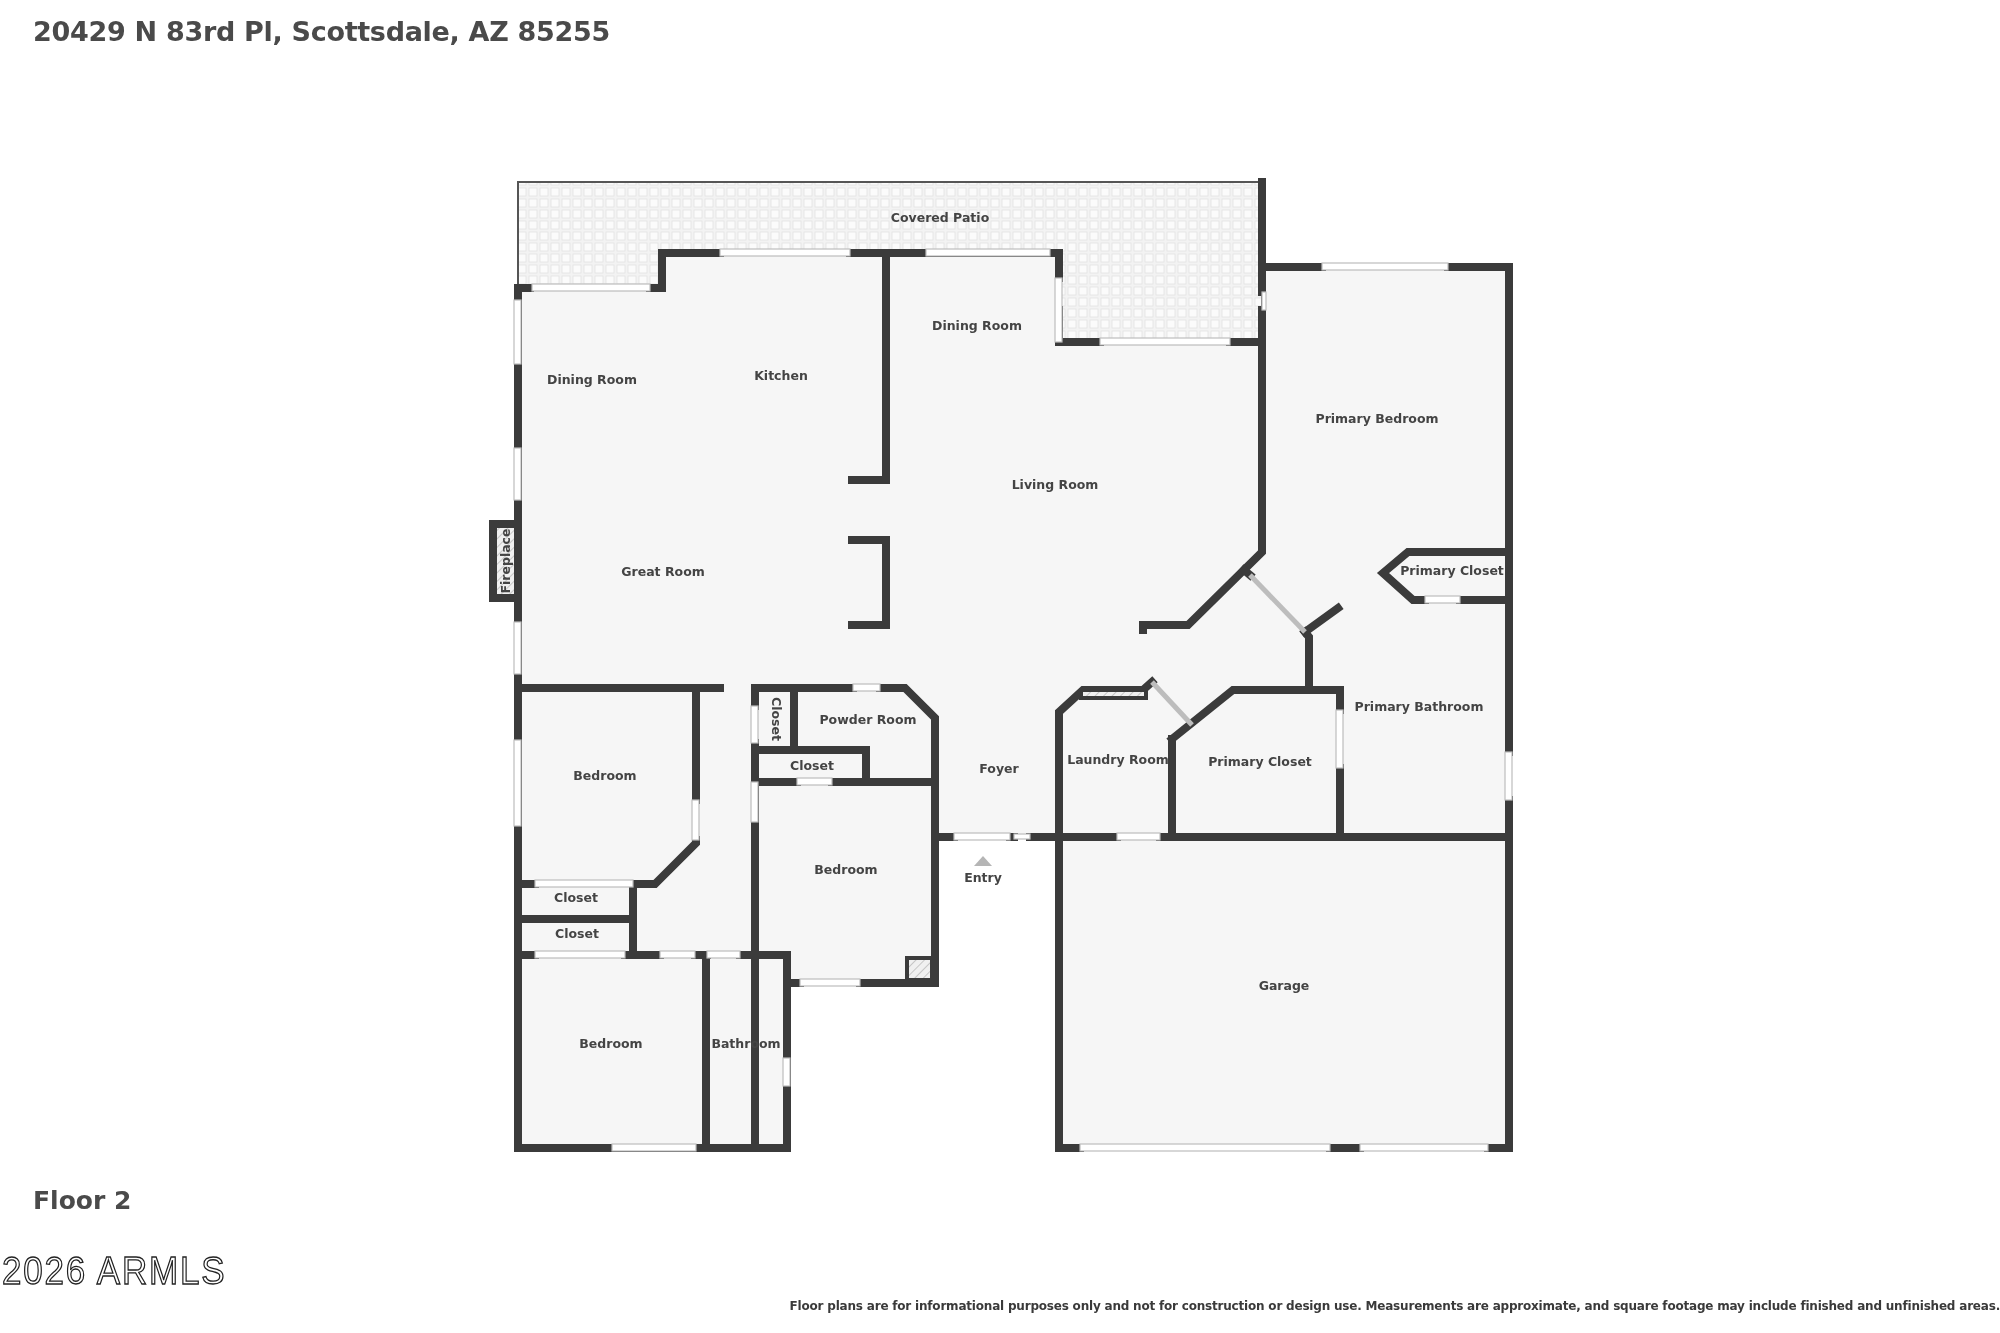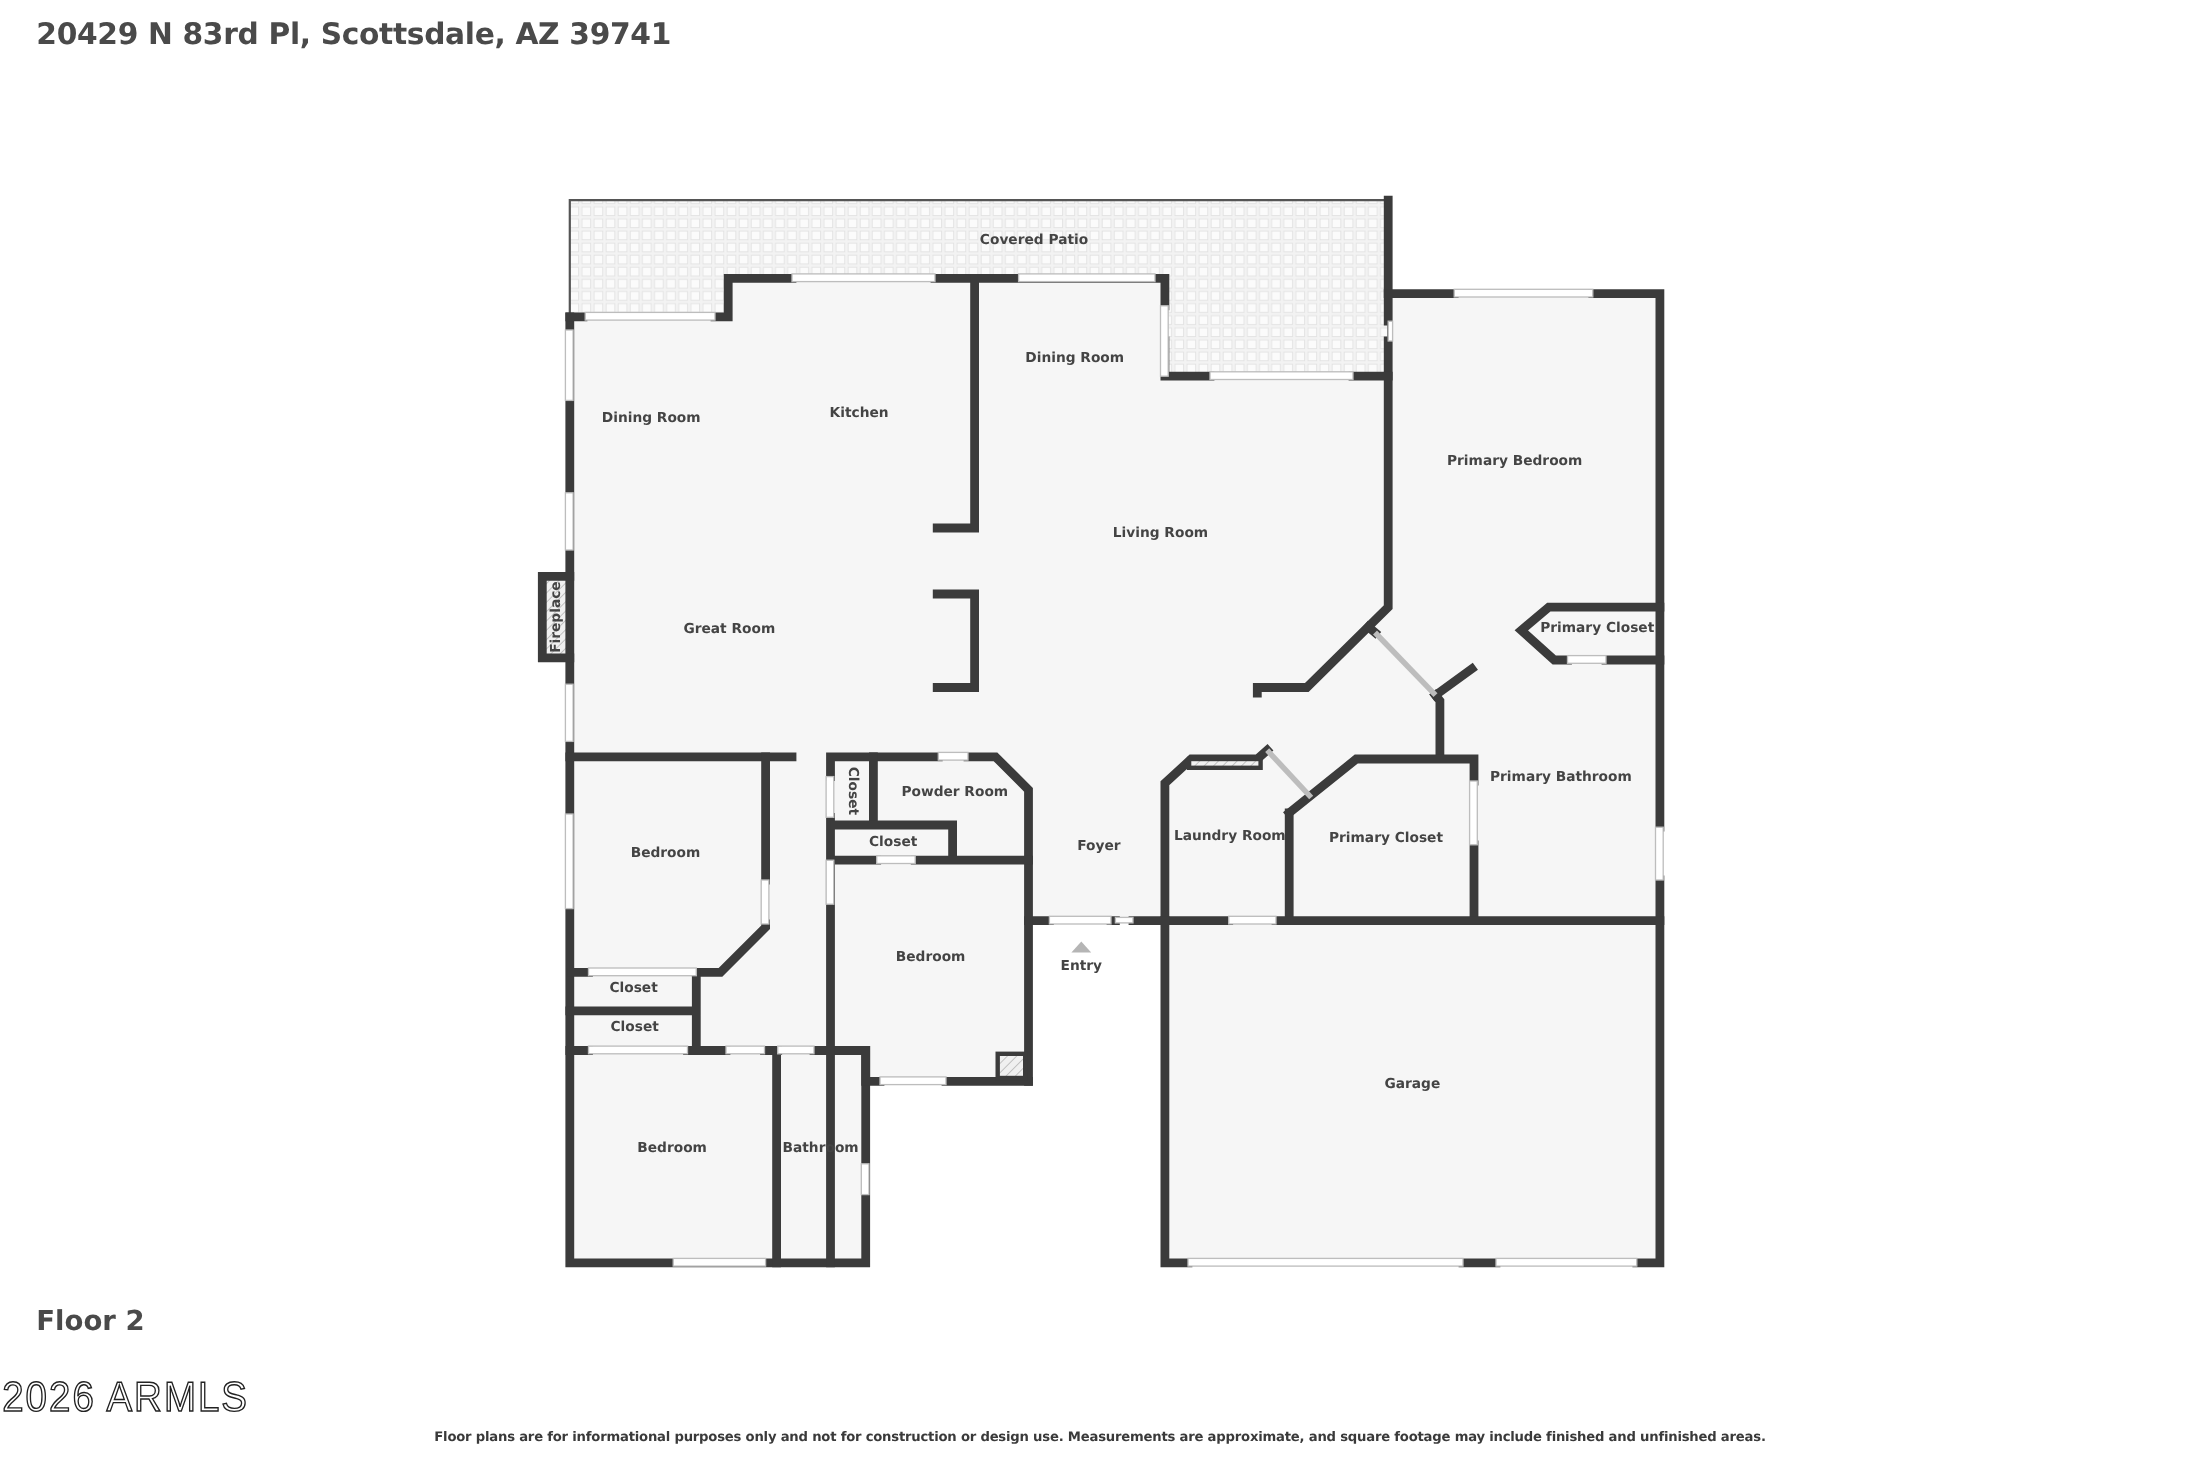--- a/index.html
+++ b/index.html
@@ -1,27 +1,27 @@
 <!DOCTYPE html>
 <html><head>
 <meta charset="utf-8">
 <style>
   html, body { margin:0; padding:0; background:#ffffff; }
   body { width:2000px; height:1333px; position:relative; overflow:hidden; font-family:"DejaVu Sans", "Liberation Sans", sans-serif; }
   .title { position:absolute; left:33px; top:16px; font-size:27px; font-weight:bold; color:#4a4a4a; letter-spacing:-0.3px; }
   .floor-label { position:absolute; left:33px; top:1186px; font-size:25px; font-weight:bold; color:#4a4a4a; }
   .watermark { position:absolute; left:2px; top:1250px; font-size:38px; font-family:"Liberation Sans", sans-serif; font-weight:100; color:#ffffff; -webkit-text-stroke:1.3px #222; letter-spacing:2px; transform:scaleX(0.92); transform-origin:left; }
-  .disclaimer { position:absolute; left:0; width:2000px; top:1299px; text-align:center; font-size:12px; font-weight:bold; color:#3a3a3a; transform:translateX(0px); letter-spacing:-0.2px; }
+  .disclaimer { position:absolute; left:0; width:2000px; top:1299px; text-align:right; font-size:12px; font-weight:bold; color:#3a3a3a; transform:translateX(0px); letter-spacing:-0.2px; }
   .plan { position:absolute; left:0; top:0; }
   .room-label { font-family:"DejaVu Sans", sans-serif; font-size:12.5px; font-weight:bold; fill:#444444; text-anchor:middle; dominant-baseline:middle; }
 </style>
 </head>
 <body>
 
-<div class="title">20429 N 83rd Pl, Scottsdale, AZ 39741</div>
+<div class="title">20429 N 83rd Pl, Scottsdale, AZ 85255</div>
 
 <svg class="plan" width="2000" height="1333" viewBox="0 0 2000 1333" xmlns="http://www.w3.org/2000/svg">
   <defs>
     <pattern id="tile" width="11" height="11" patternUnits="userSpaceOnUse">
       <rect width="11" height="11" fill="#f3f3f3"></rect>
       <rect x="1" y="1" width="8" height="8" fill="#fbfbfb" stroke="#e2e2e2" stroke-width="0.8"></rect>
     </pattern>
     <pattern id="hatch" width="6" height="6" patternUnits="userSpaceOnUse" patternTransform="rotate(45)">
       <rect width="6" height="6" fill="#f0f0f0"></rect>
       <line x1="0" y1="0" x2="0" y2="6" stroke="#b8b8b8" stroke-width="1.5"></line>

